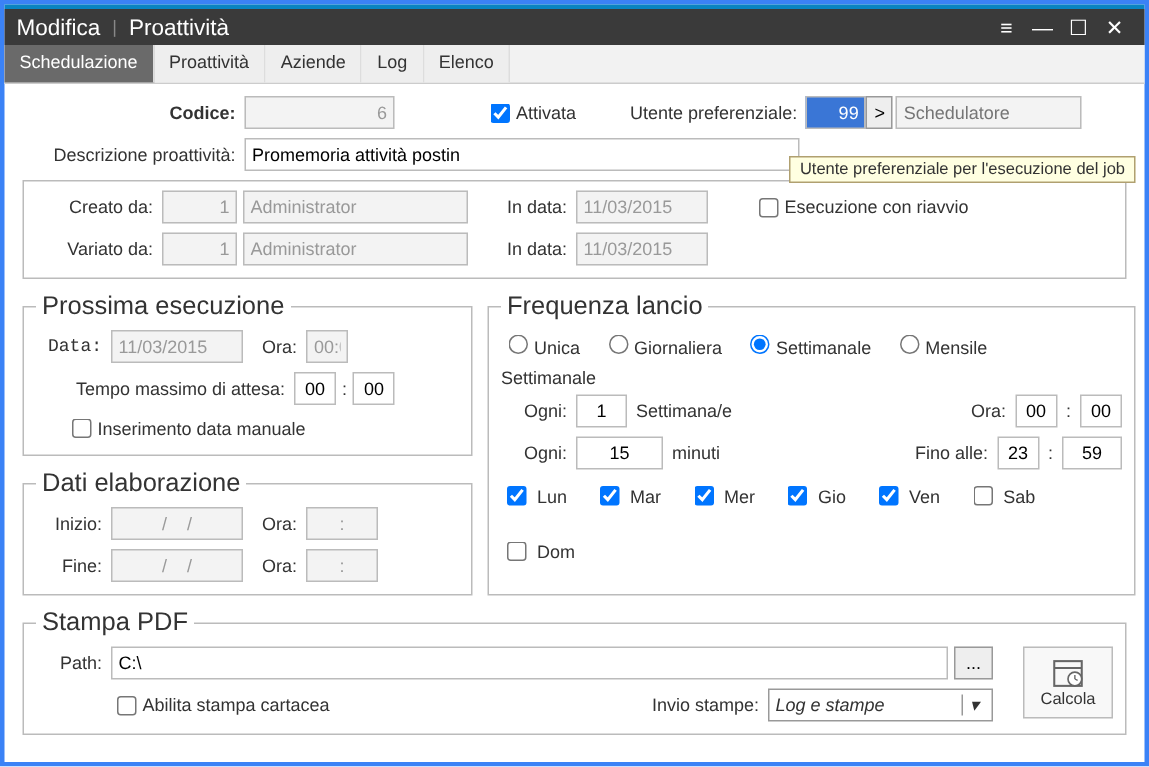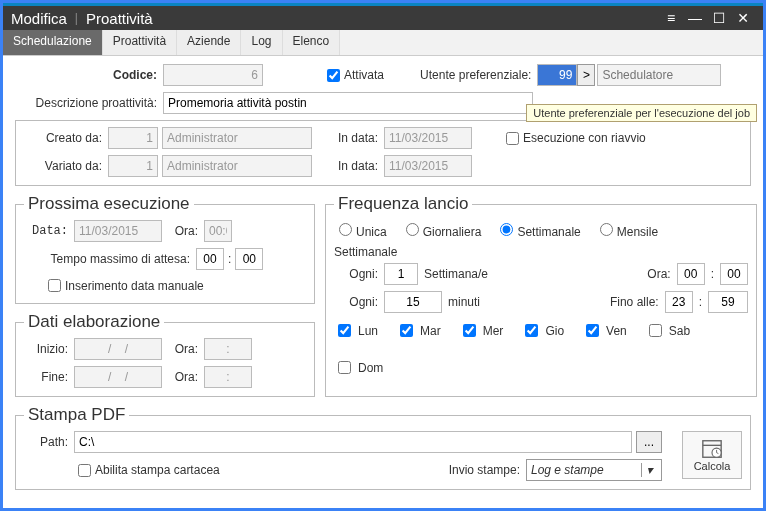--- a/index.html
+++ b/index.html
@@ -215,21 +215,21 @@
             <button class="small-btn" style="margin-left:4px;width:26px;">
                 <span>...</span>
               </button>
           </div>
           <div class="row" style="margin-bottom:0;">
             <span style="width:50px;"></span>
             <input type="checkbox" class="chk" style="">
             <span>Abilita stampa cartacea</span>
             <span style="flex:1;"></span>
             <span class="lbl">Invio stampe:</span>
-            <div class="select" style="width:136px;">
+            <div class="select" style="width:150px;">
               <span>Log e stampe</span>
               <span class="arrow">▾</span>
             </div>
           </div>
         </div>
         <div class="calc-btn">
           <svg viewBox="0 0 24 24">
               <rect x="2" y="3" width="20" height="18" fill="none" stroke="#666" stroke-width="1.5"></rect>
               <line x1="2" y1="8" x2="22" y2="8" stroke="#666" stroke-width="1.5"></line>
               <circle cx="17" cy="16" r="5" fill="#fff" stroke="#666" stroke-width="1.2"></circle>

